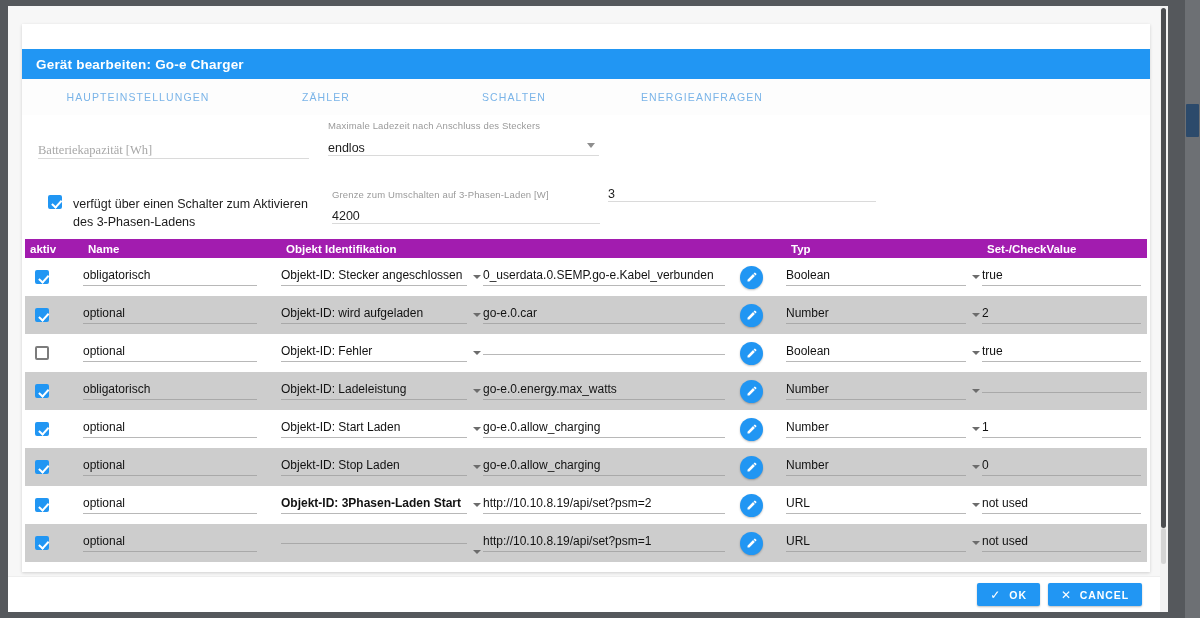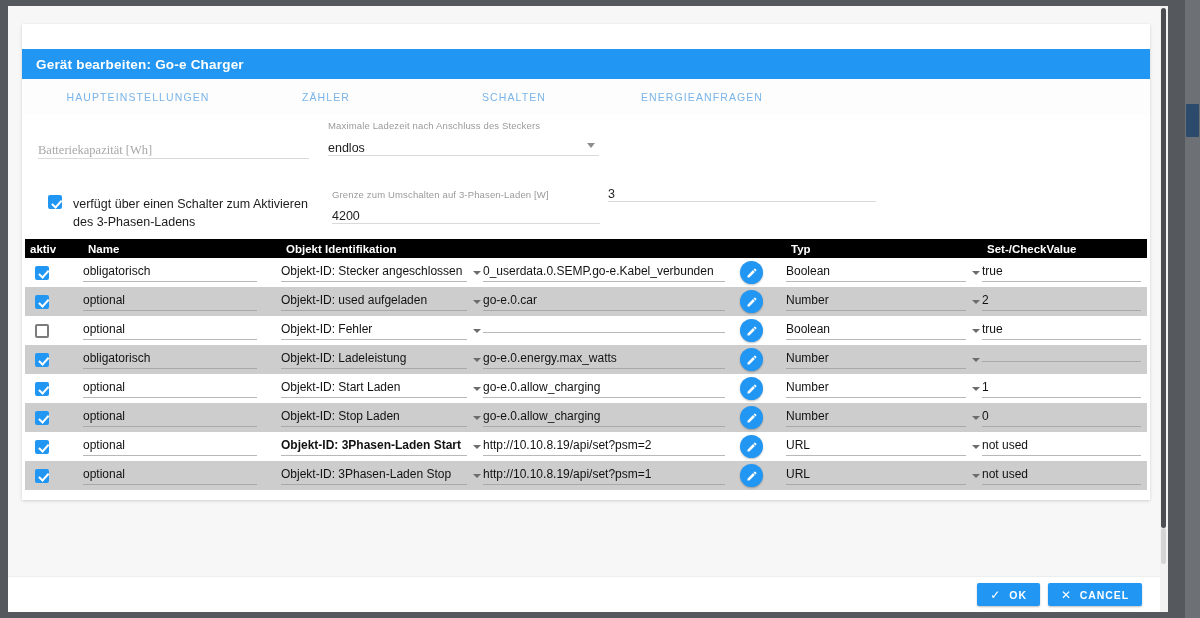--- a/index.html
+++ b/index.html
@@ -183,38 +183,38 @@
     max-width: 245px;
   }
 
   
   .table {
     margin: 0 3px;
     width: 1122px;
   }
   .thead {
     height: 19px;
-    background: #000000;
+    background: #a21caf;
     color: #ffffff;
     display: flex;
     align-items: center;
     font-size: 11.5px;
     font-weight: bold;
   }
   .th { padding-left: 5px; }
   .c-aktiv  { width: 58px; }
   .c-name   { width: 198px; }
   .c-obj    { width: 202px; }
   .c-ident  { width: 252px; }
   .c-edit   { width: 51px; }
   .c-typ    { width: 196px; }
   .c-check  { width: 165px; }
 
   .trow {
-    height: 29px;
+    height: 38px;
     display: flex;
     align-items: center;
     background: #ffffff;
   }
   .trow.alt { background: #cdcdcd; }
 
   .cell {
     display: flex;
     align-items: center;
     height: 100%;
@@ -429,21 +429,21 @@
                 <span class="chk on"></span>
               </div>
               <div class="cell c-name">
                 <div class="cell-inner" style="padding-right:24px;">
                   <span class="txt">optional</span>
                   <div class="line"></div>
                 </div>
               </div>
               <div class="cell c-obj">
                 <div class="cell-inner" style="padding-right:16px;">
-                  <span class="txt">Objekt-ID: used aufgeladen</span>
+                  <span class="txt">Objekt-ID: wird aufgeladen</span>
                   <div class="line"></div>
                   <span class="caret"></span>
                 </div>
               </div>
               <div class="cell c-ident">
                 <div class="cell-inner" style="padding-right:10px;">
                   <span class="txt">go-e.0.car</span>
                   <div class="line"></div>
                 </div>
               </div>
@@ -693,21 +693,20 @@
                 <span class="chk on"></span>
               </div>
               <div class="cell c-name">
                 <div class="cell-inner" style="padding-right:24px;">
                   <span class="txt">optional</span>
                   <div class="line"></div>
                 </div>
               </div>
               <div class="cell c-obj">
                 <div class="cell-inner" style="padding-right:16px;">
-                  <span class="txt">Objekt-ID: 3Phasen-Laden Stop</span>
                   <div class="line"></div>
                   <span class="caret"></span>
                 </div>
               </div>
               <div class="cell c-ident">
                 <div class="cell-inner" style="padding-right:10px;">
                   <span class="txt">http://10.10.8.19/api/set?psm=1</span>
                   <div class="line"></div>
                 </div>
               </div>

